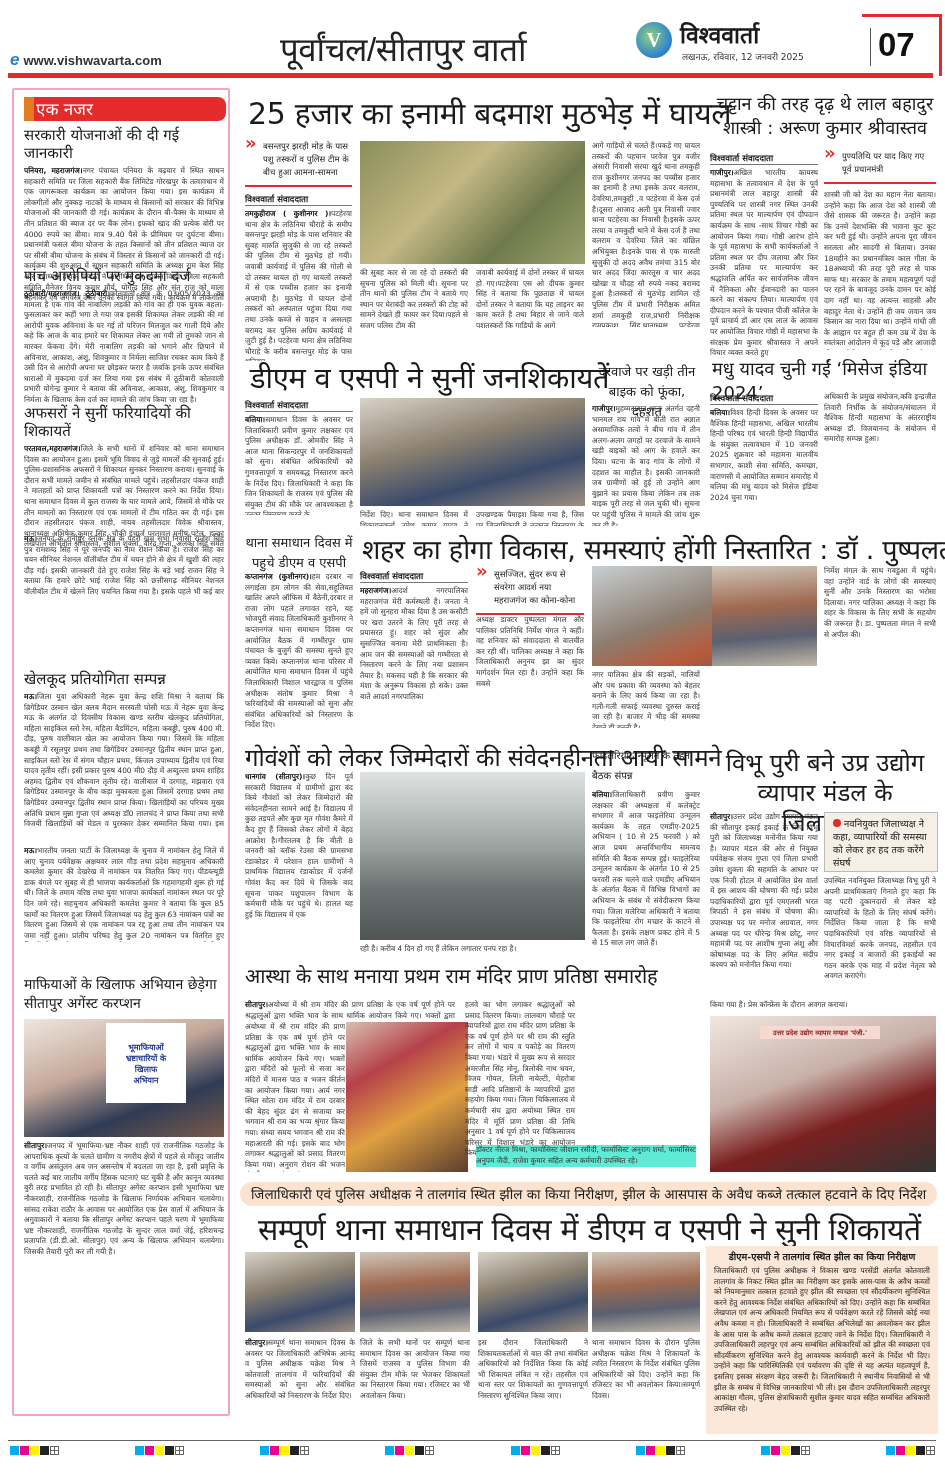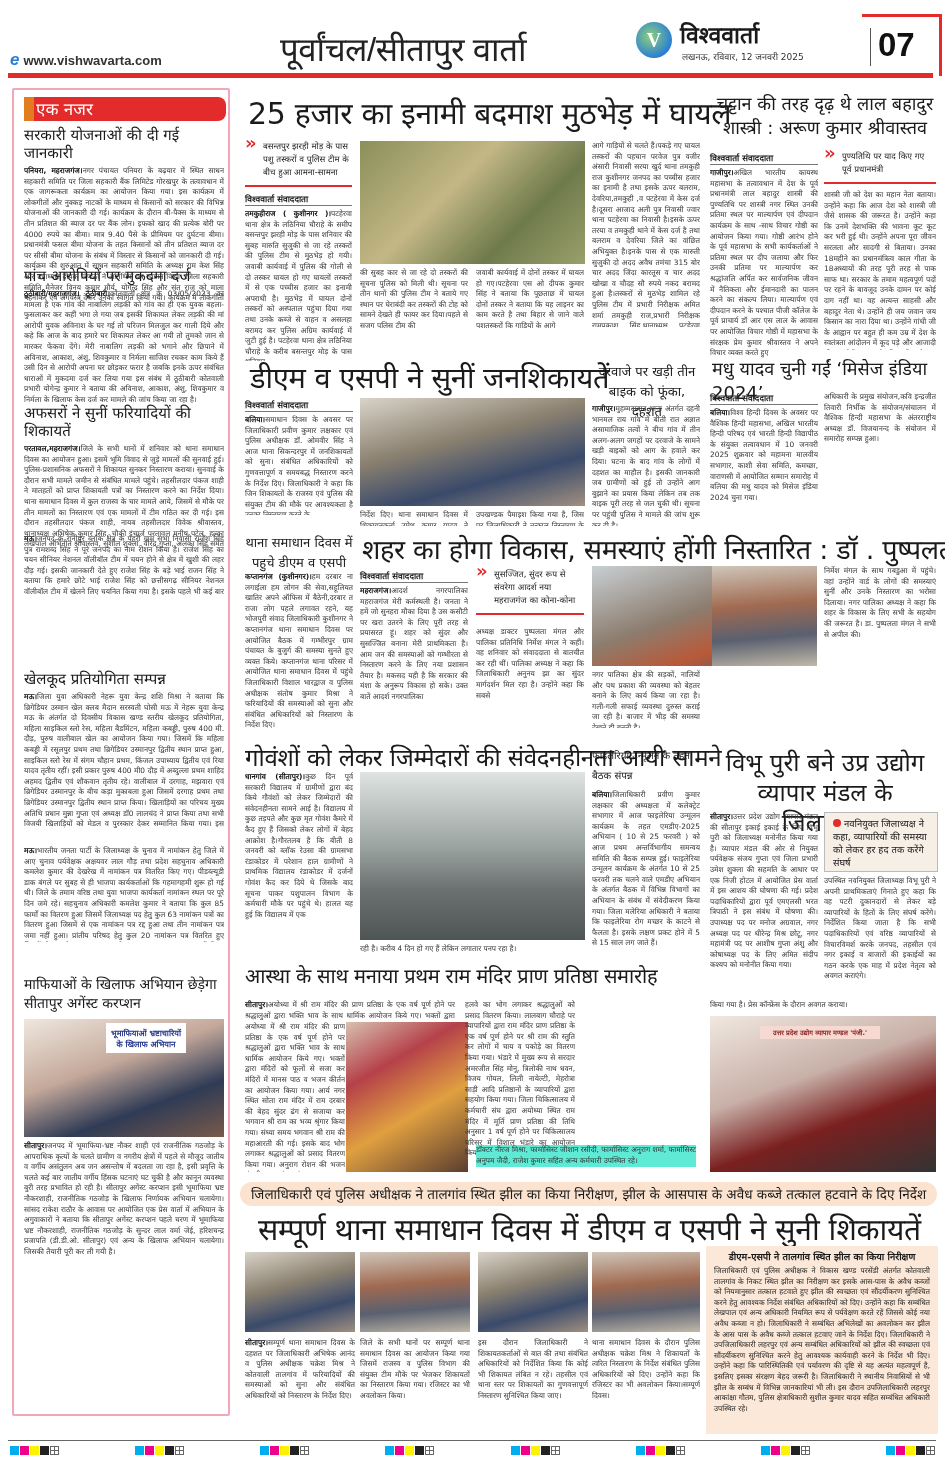--- a/index.html
+++ b/index.html
@@ -82,21 +82,21 @@
 <div class="abs" style="left:24px;top:670px;width:200px">
   <div class="lh">खेलकूद प्रतियोगिता सम्पन्न</div>
   <div class="body" style="height:136px;overflow:hidden;margin-top:4px"><b>मऊ।</b><span>जिला युवा अधिकारी नेहरू युवा केन्द्र शशि मिश्रा ने बताया कि ब्रिगेडियर उस्मान खेल क्लब मैदान सरस्वती घोसी मऊ में नेहरू युवा केन्द्र मऊ के अंतर्गत दो दिवसीय विकास खण्ड स्तरीय खेलकूद प्रतियोगिता, महिला साइकिल स्लो रेस, महिला बैडमिंटन, महिला कबड्डी, पुरुष 400 मी. दौड़, पुरुष वालीबाल खेल का आयोजन किया गया। जिसमें कि महिला कबड्डी में रसूलपुर प्रथम तथा ब्रिगेडियर उस्मानपुर द्वितीय स्थान प्राप्त हुआ, साइकिल स्लो रेस में संगम चौहान प्रथम, किंजल उपाध्याय द्वितीय एवं रिया यादव तृतीय रहीं। इसी प्रकार पुरुष 400 मी0 दौड़ में अब्दुल्ला प्रथम शाहिद अहमद द्वितीय एवं शौकवान तृतीय रहे। वालीबाल में दरगाह, मझवारा एवं ब्रिगेडियर उस्मानपुर के बीच कड़ा मुकाबला हुआ जिसमें दरगाह प्रथम तथा ब्रिगेडियर उस्मानपुर द्वितीय स्थान प्राप्त किया। खिलाड़ियों का परिचय मुख्य अतिथि प्रधान मुन्ना गुप्ता एवं अध्यक्ष डॉ0 लालचंद ने प्राप्त किया तथा सभी विजयी खिलाड़ियों को मेडल व पुरस्कार देकर सम्मानित किया गया। इस अवसर पर शोहेल अहमद, विनय कुमार, अर्जुन कुमार, जाहिर खान एवं उस्लाद, तमाम गणमान्य अतिथि खेल प्रतियोगिता में शामिल रहे।</span></div>
 </div>
 <div class="abs" style="left:24px;top:842px;width:200px">
   <div class="body" style="height:96px;overflow:hidden;margin-top:4px"><b>मऊ।</b><span>भारतीय जनता पार्टी के जिलाध्यक्ष के चुनाव में नामांकन हेतु जिले में आए चुनाव पर्यवेक्षक अक्षयवर लाल गौड़ तथा प्रदेश सहचुनाव अधिकारी कमलेश कुमार की देखरेख में नामांकन पत्र वितरित किए गए। पीडब्ल्यूडी डाक बंगले पर सुबह से ही भाजपा कार्यकर्ताओं कि गहमागहमी शुरू हो गई थी। जिले के तमाम वरिष्ठ तथा युवा भाजपा कार्यकर्ता नामांकन स्थल पर पूरे दिन जमे रहे। सहचुनाव अधिकारी कमलेश कुमार ने बताया कि कुल 85 फार्मों का वितरण हुआ जिसमें जिलाध्यक्ष पद हेतु कुल 63 नामांकन पत्रों का वितरण हुआ जिसमें से एक नामांकन पत्र रद्द हुआ तथा तीन नामांकन पत्र जमा नहीं हुआ। प्रांतीय परिषद हेतु कुल 20 नामांकन पत्र वितरित हुए जिसमें से 18 वैध पाए गए तथा दो नामांकन पत्र वापस जमा नहीं किया गया।</span></div>
 </div>
 <div class="abs" style="left:24px;top:975px;width:200px">
   <div class="lh" style="font-size:14px;line-height:19px">माफियाओं के खिलाफ अभियान छेड़ेगा सीतापुर अगेंस्ट करप्शन</div>
   <div class="photo4" style="height:118px;margin-top:6px;position:relative">
-    <div style="position:absolute;left:82px;top:4px;width:80px;background:#fff;color:#2a3b8f;font-size:8px;font-weight:bold;text-align:center;padding:4px">भूमाफियाओं भ्रष्टाचारियों के खिलाफ अभियान</div>
+    <div style="position:absolute;left:82px;top:4px;width:80px;background:#fff;color:#2a3b8f;font-size:8px;font-weight:bold;text-align:center;padding:18px">भूमाफियाओं भ्रष्टाचारियों के खिलाफ अभियान</div>
   </div>
   <div class="body" style="height:300px;overflow:hidden;margin-top:4px"><b>सीतापुर।</b><span>जनपद में भूमाफिया-भ्रष्ट नौकर शाही एवं राजनीतिक गठजोड़ के आपराधिक कृत्यों के चलते ग्रामीण व नगरीय क्षेत्रों में पहले से मौजूद जातीय व वर्गीय असंतुलन अब जन असन्तोष में बदलता जा रहा है, इसी प्रवृत्ति के चलते कई बार जातीय वर्गीय हिंसक घटनाएं घट चुकी है और कानून व्यवस्था बुरी तरह प्रभावित हो रही है। सीतापुर अगेंस्ट करप्शन इसी भूमाफिया भ्रष्ट नौकरशाही, राजनीतिक गठजोड़ के खिलाफ निर्णायक अभियान चलायेगा। सांसद राकेश राठौर के आवास पर आयोजित एक प्रेस वार्ता में अभियान के अगुवाकारों ने बताया कि सीतापुर अगेंस्ट करप्शन पहले चरण में भूमाफिया भ्रष्ट नौकरशाही, राजनीतिक गठजोड़ के सुन्दर लाल वर्मा जेई, हरिशचन्द्र प्रजापति (डी.डी.ओ. सीतापुर) एवं अन्य के खिलाफ अभियान चलायेगा। जिसकी तैयारी पूरी कर ली गयी है।</span></div>
 </div>
 
 <div class="abs big-h" style="left:248px;top:92px;font-size:30px">25 हजार का इनामी बदमाश मुठभेड़ में घायल</div>
 <div class="abs" style="left:245px;top:140px;width:107px">
   <div class="kicker" style="font-size:8.5px;line-height:13px">बसन्तपुर झरही मोड़ के पास पशु तस्करों व पुलिस टीम के बीच हुआ आमना-सामना</div>
   <div class="kicker-line" style="margin-top:6px"></div>
   <div class="byline" style="margin-top:6px">विश्ववार्ता संवाददाता</div>
   <div class="body" style="height:152px;overflow:hidden;margin-top:3px"><b>तमकुहीराज ( कुशीनगर )।</b><span>पटहेरवा थाना क्षेत्र के लठिनिया चौराहे के समीप बसन्तपुर झरही मोड़ के पास शनिवार की सुबह मारुति सुजुकी से जा रहे तस्करों की पुलिस टीम से मुठभेड़ हो गयी। जवाबी कार्यवाई में पुलिस की गोली से दो तस्कर घायल हो गए घायलों तस्करों में से एक पच्चीस हजार का इनामी अपराधी है। मुठभेड़ में घायल दोनों तस्करों को अस्पताल पहुंचा दिया गया तथा उनके कब्जे से वाहन व असलहा बरामद कर पुलिस अग्रिम कार्यवाई में जुटी हुई है। पटहेरवा थाना क्षेत्र लठिनिया चौराहे के करीब बसन्तपुर मोड़ के पास शनिवार</span></div>
@@ -140,21 +140,21 @@
 <div class="abs body" style="left:245px;top:572px;width:108px;height:162px;overflow:hidden"><b>कप्तानगंज (कुशीनगर)।</b><span>हम दरबार ना लगाईला हम लोगन की सेवा,सहूलियत खातिर अपने ऑफिस में बैठेनी,दरबार त राजा लोग पहले लगावत रहने, यह भोजपुरी संवाद जिलाधिकारी कुशीनगर ने कप्तानगंज थाना समाधान दिवस पर आयोजित बैठक में गम्भीरपुर ग्राम पंचायत के बुजुर्ग की समस्या सुनते हुए व्यक्त किये। कप्तानगंज थाना परिसर में आयोजित थाना समाधान दिवस में पहुंचे जिलाधिकारी विशाल भारद्वाज व पुलिस अधीक्षक संतोष कुमार मिश्रा ने फरियादियों की समस्याओं को सुना और संबंधित अधिकारियों को निस्तारण के निर्देश दिए।</span></div>
 
 <div class="abs big-h" style="left:362px;top:530px;font-size:27px">शहर का होगा विकास, समस्याएं होंगी निस्तारित : डॉ . पुष्पलता</div>
 <div class="abs" style="left:360px;top:570px;width:108px">
   <div class="byline">विश्ववार्ता संवाददाता</div>
   <div class="body" style="height:152px;overflow:hidden;margin-top:3px"><b>महराजगंज।</b><span>आदर्श नगरपालिका महराजगंज मेरी कर्मस्थली है। जनता ने हमें जो सुनहरा मौका दिया है उस कसौटी पर खरा उतरने के लिए पूरी तरह से प्रयासरत हूं। शहर को सुंदर और सुसज्जित बनाना मेरी प्राथमिकता है।आम जन की समस्याओं को गम्भीरता से निस्तारण करने के लिए नया प्रशासन तैयार है। मकसद यही है कि सरकार की मंशा के अनुरूप विकास हो सके। उक्त बातें आदर्श नगरपालिका</span></div>
 </div>
 <div class="abs" style="left:476px;top:568px;width:108px">
   <div class="kicker" style="font-size:8.5px;line-height:13px">सुसज्जित, सुंदर रूप से संवरेगा आदर्श नया महराजगंज का कोना-कोना</div>
   <div class="kicker-line" style="margin-top:6px"></div>
-  <div class="body" style="height:100px;overflow:hidden;margin-top:12px">अध्यक्ष डाक्टर पुष्पलता मंगल और पालिका प्रतिनिधि निर्मेश मंगल ने कहीं। वह शनिवार को संवाददाता से बातचीत कर रही थीं। पालिका अध्यक्ष ने कहा कि जिलाधिकारी अनुनय झा का सुंदर मार्गदर्शन मिल रहा है। उन्होंने कहा कि सबसे</div>
+  <div class="body" style="height:100px;overflow:hidden;">अध्यक्ष डाक्टर पुष्पलता मंगल और पालिका प्रतिनिधि निर्मेश मंगल ने कहीं। वह शनिवार को संवाददाता से बातचीत कर रही थीं। पालिका अध्यक्ष ने कहा कि जिलाधिकारी अनुनय झा का सुंदर मार्गदर्शन मिल रहा है। उन्होंने कहा कि सबसे</div>
 </div>
 <div class="abs photo2" style="left:592px;top:566px;width:225px;height:100px"></div>
 <div class="abs body" style="left:592px;top:670px;width:108px;height:58px;overflow:hidden">नगर पालिका क्षेत्र की सड़कों, नालियों और पथ प्रकाश की व्यवस्था को बेहतर बनाने के लिए कार्य किया जा रहा है। गली-गली सफाई व्यवस्था दुरुस्त कराई जा रही है। बाजार में भीड़ की समस्या देखते ही बनती है।</div>
 <div class="abs photo8" style="left:712px;top:566px;width:105px;height:100px"></div>
 <div class="abs body" style="left:824px;top:566px;width:112px;height:162px;overflow:hidden">निर्मेश मंगल के साथ गबडुआ में पहुंचे। वहां उन्होंने वार्ड के लोगों की समस्याएं सुनीं और उनके निस्तारण का भरोसा दिलाया। नगर पालिका अध्यक्ष ने कहा कि शहर के विकास के लिए सभी के सहयोग की जरूरत है। डा. पुष्पलता मंगल ने सभी से अपील की।</div>
 
 <div class="abs big-h" style="left:245px;top:740px;font-size:24px">गोवंशों को लेकर जिम्मेदारों की संवेदनहीनता आयी सामने</div>
 <div class="abs body" style="left:245px;top:772px;width:108px;height:170px;overflow:hidden"><b>धानगांव (सीतापुर)।</b><span>कुछ दिन पूर्व सरकारी विद्यालय में ग्रामीणों द्वारा बंद किये गौवंशों को लेकर जिम्मेदारों की संवेदनहीनता सामने आई है। विद्यालय में कुछ तड़पते और कुछ मृत गोवंश कैमरे में कैद हुए हैं जिसको लेकर लोगों में बेहद आक्रोश है।गौरतलब है कि बीती 8 जनवरी को ब्लॉक रेउसा की ग्रामसभा रंडाकोडर में परेशान हाल ग्रामीणों ने प्राथमिक विद्यालय रंडाकोडर में दर्जनों गोवंश कैद कर दिये थे जिसके बाद सूचना पाकर पशुपालन विभाग के कर्मचारी मौके पर पहुंचे थे। हालत यह हुई कि विद्यालय में एक</span></div>
 <div class="abs photo3" style="left:360px;top:772px;width:225px;height:168px"></div>
 <div class="abs body" style="left:360px;top:944px;width:225px;height:12px;overflow:hidden">रही है। करीब 4 दिन हो गए हैं लेकिन लगातार पनप रहा है।</div>
@@ -179,21 +179,21 @@
 <div class="abs photo6" style="left:710px;top:1016px;width:226px;height:156px">
   <div style="position:absolute;left:50px;top:10px;width:120px;background:#f6d9d0;color:#8a1f1f;font-size:6.5px;font-weight:bold;text-align:center;padding:2px">उत्तर प्रदेश उद्योग व्यापार मण्डल 'पंजी.'</div>
 </div>
 
 <div class="abs banner">जिलाधिकारी एवं पुलिस अधीक्षक ने तालगांव स्थित झील का किया निरीक्षण, झील के आसपास के अवैध कब्जे तत्काल हटवाने के दिए निर्देश</div>
 <div class="abs big-h" style="left:258px;top:1208px;font-size:30px">सम्पूर्ण थाना समाधान दिवस में डीएम व एसपी ने सुनी शिकायतें</div>
 <div class="abs photo7" style="left:245px;top:1252px;width:110px;height:80px"></div>
 <div class="abs photo8" style="left:360px;top:1252px;width:110px;height:80px"></div>
 <div class="abs photo7" style="left:478px;top:1252px;width:110px;height:80px"></div>
 <div class="abs photo8" style="left:592px;top:1252px;width:108px;height:80px"></div>
-<div class="abs body" style="left:245px;top:1338px;width:110px;height:80px;overflow:hidden"><b>सीतापुर।</b><span>सम्पूर्ण थाना समाधान दिवस के दहशत पर जिलाधिकारी अभिषेक आनंद व पुलिस अधीक्षक चक्रेश मिश्र ने कोतवाली तालगांव में फरियादियों की समस्याओं को सुना और संबंधित अधिकारियों को निस्तारण के निर्देश दिए।</span></div>
+<div class="abs body" style="left:245px;top:1338px;width:110px;height:80px;overflow:hidden"><b>सीतापुर।</b><span>सम्पूर्ण थाना समाधान दिवस के अवसर पर जिलाधिकारी अभिषेक आनंद व पुलिस अधीक्षक चक्रेश मिश्र ने कोतवाली तालगांव में फरियादियों की समस्याओं को सुना और संबंधित अधिकारियों को निस्तारण के निर्देश दिए।</span></div>
 <div class="abs body" style="left:360px;top:1338px;width:110px;height:80px;overflow:hidden">जिले के सभी थानों पर सम्पूर्ण थाना समाधान दिवस का आयोजन किया गया जिसमें राजस्व व पुलिस विभाग की संयुक्त टीम मौके पर भेजकर शिकायतों का निस्तारण किया गया। रजिस्टर का भी अवलोकन किया।</div>
 <div class="abs body" style="left:478px;top:1338px;width:110px;height:80px;overflow:hidden">इस दौरान जिलाधिकारी ने शिकायतकर्ताओं से बात की तथा संबंधित अधिकारियों को निर्देशित किया कि कोई भी शिकायत लंबित न रहे। तहसील एवं थाना स्तर पर शिकायतों का गुणवत्तापूर्ण निस्तारण सुनिश्चित किया जाए।</div>
 <div class="abs body" style="left:592px;top:1338px;width:108px;height:80px;overflow:hidden">थाना समाधान दिवस के दौरान पुलिस अधीक्षक चक्रेश मिश्र ने शिकायतों के त्वरित निस्तारण के निर्देश संबंधित पुलिस अधिकारियों को दिए। उन्होंने कहा कि रजिस्टर का भी अवलोकन किया।सम्पूर्ण दिवस।</div>
 <div class="abs boxed" style="left:706px;top:1246px;width:232px;height:188px;padding:4px 8px">
   <div style="font-size:9.5px;font-weight:bold;text-align:center;color:#1a1a1a;margin-bottom:3px">डीएम-एसपी ने तालगांव स्थित झील का किया निरीक्षण</div>
   <div class="body" style="height:162px;overflow:hidden;color:#222">जिलाधिकारी एवं पुलिस अधीक्षक ने विकास खण्ड परसेंडी अंतर्गत कोतवाली तालगांव के निकट स्थित झील का निरीक्षण कर इसके आस-पास के अवैध कब्जों को नियमानुसार तत्काल हटवाते हुए झील की स्वच्छता एवं सौंदर्यीकरण सुनिश्चित करने हेतु आवश्यक निर्देश संबंधित अधिकारियों को दिए। उन्होंने कहा कि सम्बंधित लेखपाल एवं अन्य अधिकारी नियमित रूप से पर्यवेक्षण करते रहें जिससे कोई नया अवैध कब्जा न हो। जिलाधिकारी ने सम्बंधित अभिलेखों का अवलोकन कर झील के आस पास के अवैध कब्जे तत्काल हटवाए जाने के निर्देश दिए। जिलाधिकारी ने उपजिलाधिकारी लहरपुर एवं अन्य सम्बंधित अधिकारियों को झील की स्वच्छता एवं सौंदर्यीकरण सुनिश्चित करने हेतु आवश्यक कार्यवाही करने के निर्देश भी दिए। उन्होंने कहा कि पारिस्थितिकी एवं पर्यावरण की दृष्टि से यह अत्यंत महत्वपूर्ण है, इसलिए इसका संरक्षण बेहद जरूरी है। जिलाधिकारी ने स्थानीय निवासियों से भी झील के सम्बंध में विभिन्न जानकारियां भी ली। इस दौरान उपजिलाधिकारी लहरपुर आकांक्षा गौतम, पुलिस क्षेत्राधिकारी सुशील कुमार यादव सहित सम्बंधित अधिकारी उपस्थित रहे।</div>
 </div>
 
 <div class="abs footrule"></div>
 <div class="abs regmarks" id="regmarks">

